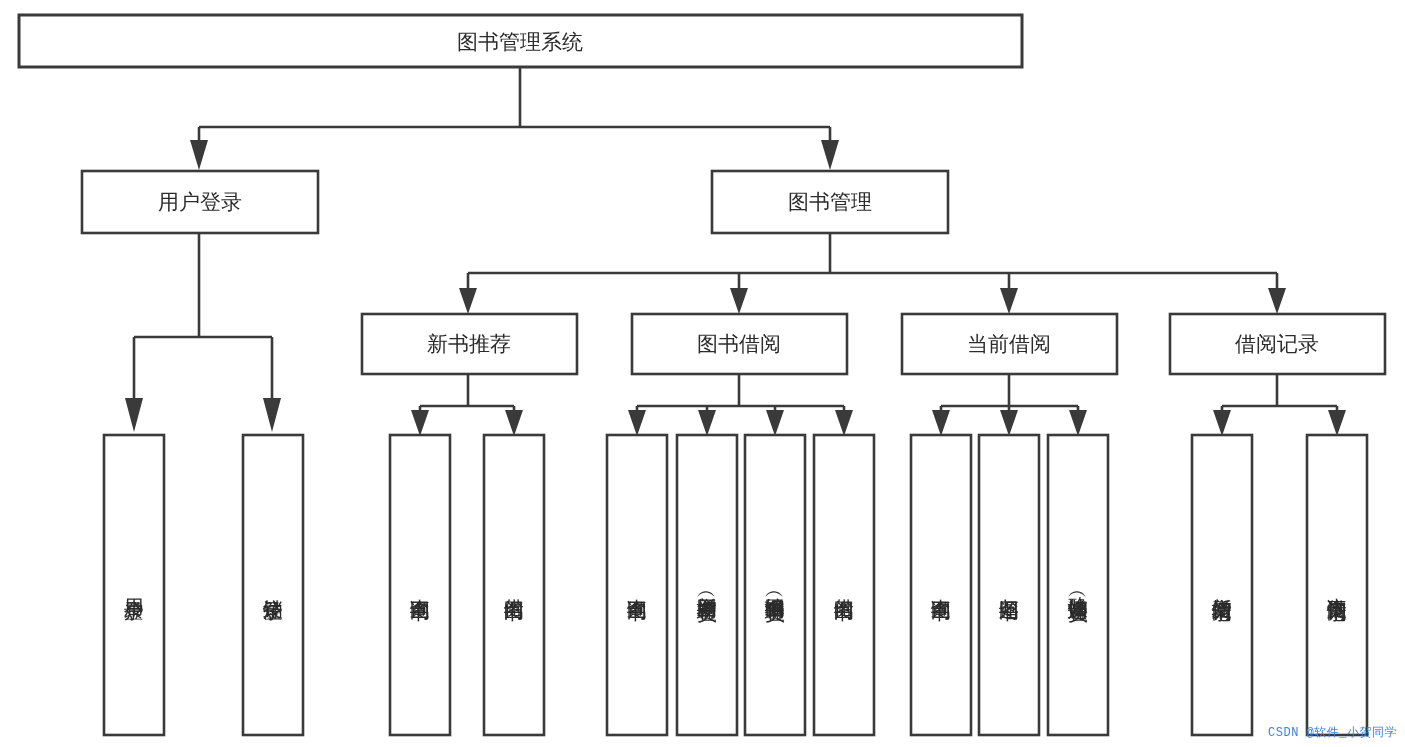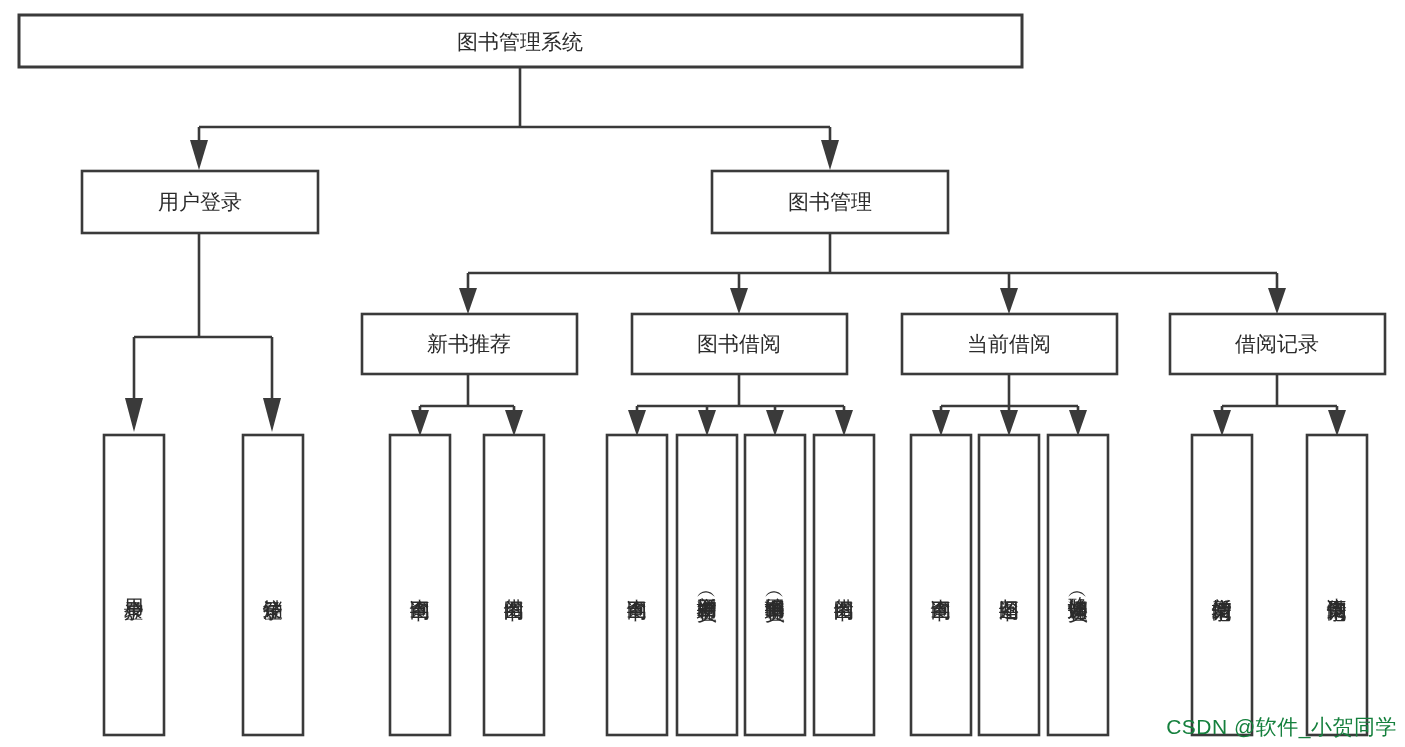--- a/index.html
+++ b/index.html
@@ -66,23 +66,23 @@
     display: flex;
     align-items: center;
     justify-content: center;
     letter-spacing: 1px;
     pointer-events: none;
   }
   .watermark {
     position: absolute;
     right: 8px;
     bottom: 6px;
-    font-family: Liberation Sans, sans-serif;
-    font-size: 21px;
-    color: #15803d;
+    font-family: Liberation Mono, monospace;
+    font-size: 12px;
+    color: #3b82f6;
     white-space: nowrap;
     letter-spacing: 0.5px;
   }
 </style>
 </head>
 <body>
 
 <div id="diagram-root">
 
   <svg id="flow-svg" viewBox="0 0 1405 747" xmlns="http://www.w3.org/2000/svg">

